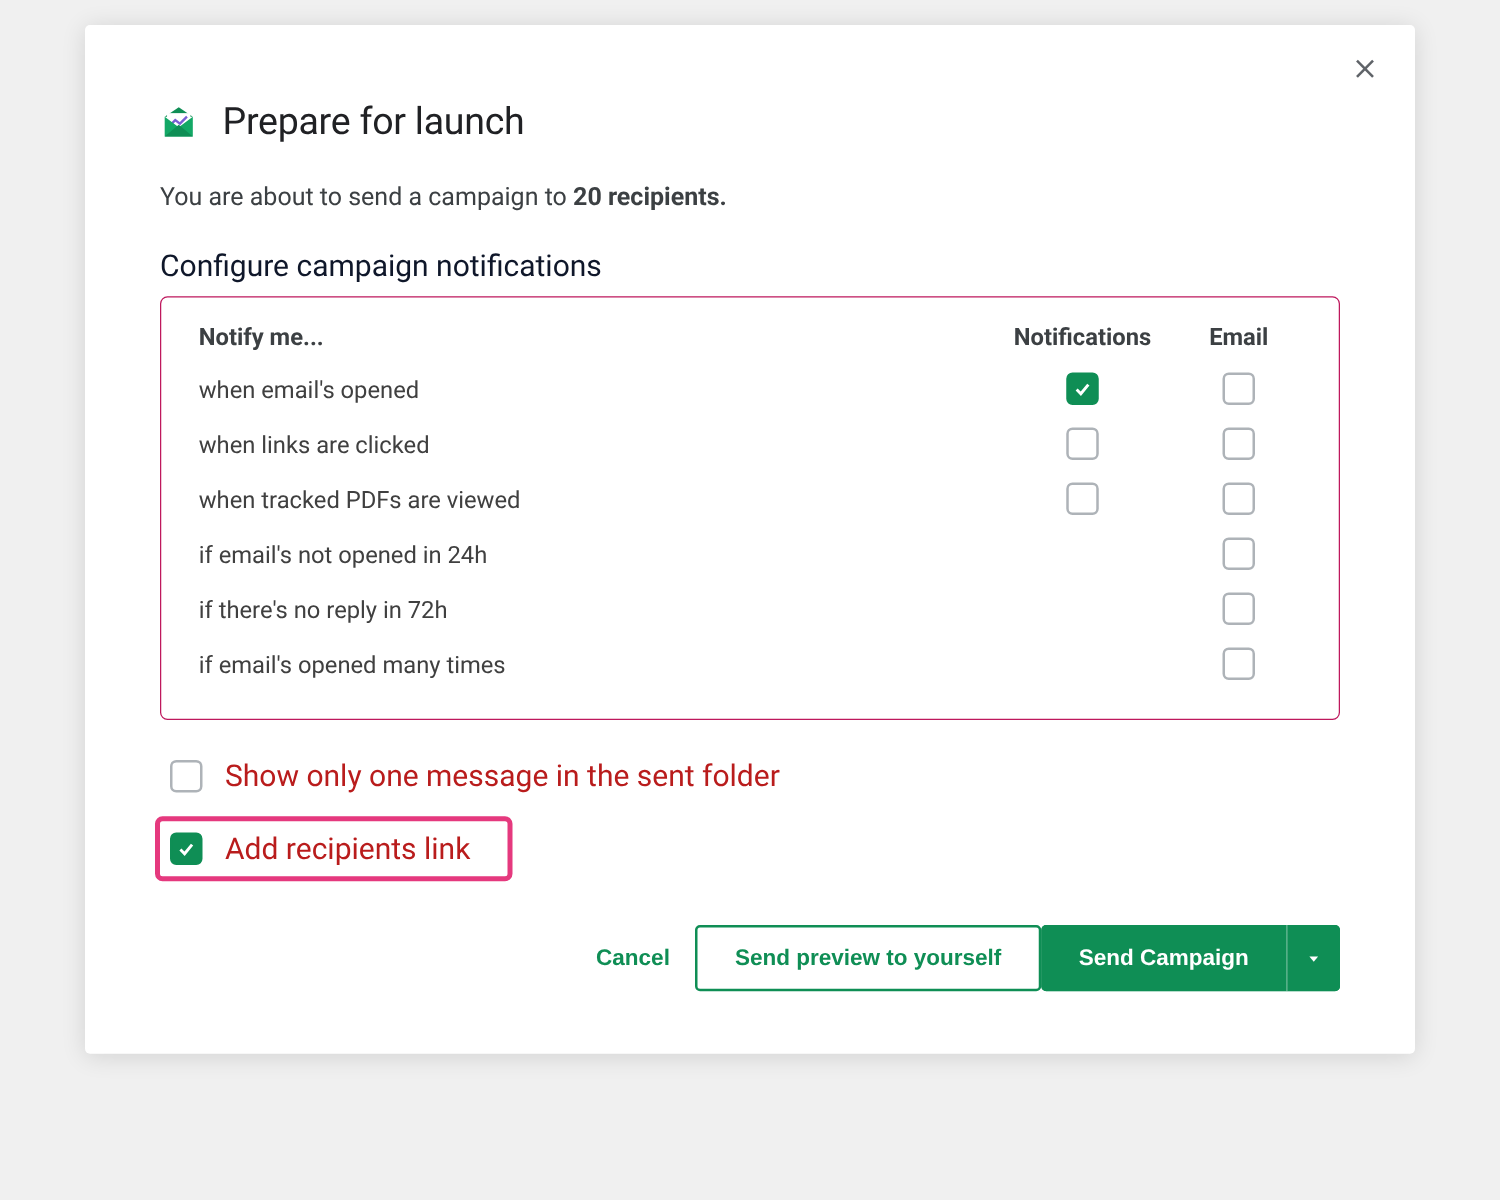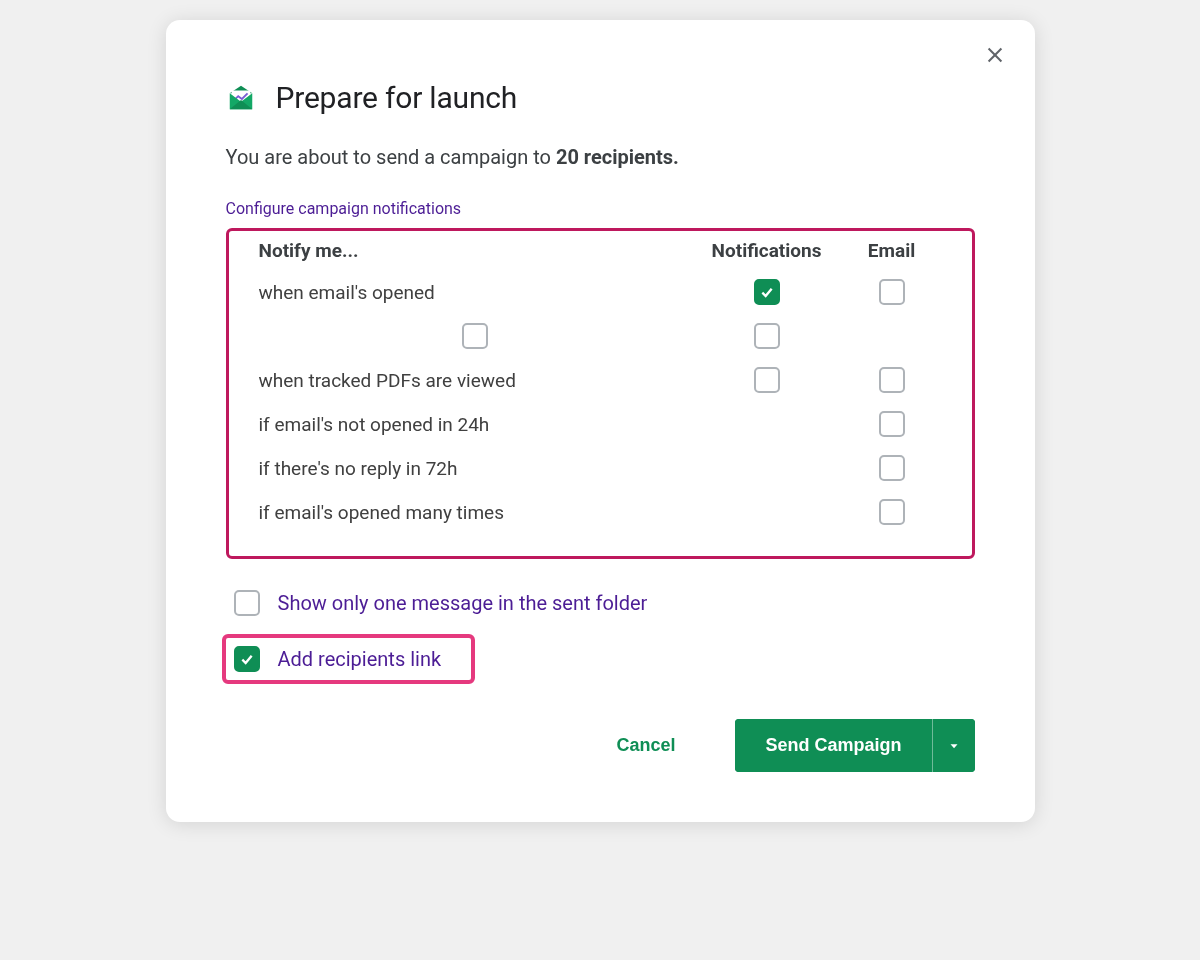--- a/index.html
+++ b/index.html
@@ -12,23 +12,23 @@
       background: #f0f0f0;
       display: flex;
       justify-content: center;
       align-items: flex-start;
       padding: 20px;
       width: 1200px;
       height: 960px;
     }
     .modal {
       background: #fff;
-      width: 869px;
+      width: 1064px;
       padding: 30px 60px 50px 60px;
-      border-radius: 14px;
+      border-radius: 4px;
       box-shadow: 0 2px 20px rgba(0,0,0,0.12);
       position: relative;
     }
     .close-btn {
       position: absolute;
       top: 20px;
       right: 25px;
       width: 30px;
       height: 30px;
       cursor: pointer;
@@ -62,29 +62,29 @@
       font-size: 20px;
       color: #3c4043;
       margin-bottom: 30px;
       font-weight: 400;
       margin-top: 12px;
     }
     .subtitle .bold {
       font-weight: 700;
     }
     .section-label {
-      font-size: 16px;
-      color: #4c1d95;
+      font-size: 24px;
+      color: #0f172a;
       margin-bottom: 10px;
       font-weight: 400;
     }
     .panel {
-      border: 3px solid #be185d;
+      border: 1px solid #be185d;
       border-radius: 6px;
-      padding: 8px 30px 22px 30px;
+      padding: 20px 30px 22px 30px;
       margin-bottom: 25px;
     }
     .table-head {
       display: grid;
       grid-template-columns: 1fr 150px 100px;
       align-items: center;
       margin-bottom: 8px;
     }
     .th {
       font-weight: 700;
@@ -132,36 +132,35 @@
       display: flex;
       align-items: center;
       margin-bottom: 12px;
       padding: 6px 8px;
     }
     .opt-row .checkbox {
       margin-right: 18px;
       flex-shrink: 0;
     }
     .opt-label {
-      font-size: 20px;
-      color: #4c1d95;
+      font-size: 24px;
+      color: #b91c1c;
     }
     .highlighted {
       border: 4px solid #e5397e;
       border-radius: 6px;
       display: inline-flex;
       padding: 8px 30px 8px 8px;
       margin-left: -4px;
       margin-bottom: 25px;
     }
     .actions {
       display: flex;
       justify-content: flex-end;
       align-items: center;
-      gap: 40px;
       margin-top: 10px;
     }
     .btn-cancel {
       background: none;
       border: none;
       color: #0f8e55;
       font-weight: 700;
       font-size: 18px;
       cursor: pointer;
       padding: 10px 20px;
@@ -248,20 +247,21 @@
               <svg viewBox="0 0 24 24" fill="none" stroke-width="3.5">
                 <polyline points="5,13 10,18 19,7"></polyline>
               </svg>
             </span>
           </div>
           <div class="cb-cell">
             <span class="checkbox"></span>
           </div>
         </div>
         <div class="row">
+          <div class="row-label">when links are clicked</div>
           <div class="cb-cell">
             <span class="checkbox"></span>
           </div>
           <div class="cb-cell">
             <span class="checkbox"></span>
           </div>
         </div>
         <div class="row">
           <div class="row-label">when tracked PDFs are viewed</div>
           <div class="cb-cell">
@@ -308,20 +308,21 @@
         <svg viewBox="0 0 24 24" fill="none" stroke-width="3.5">
             <polyline points="5,13 10,18 19,7"></polyline>
           </svg>
       </span>
       <span class="opt-label">Add recipients link</span>
     </div>
   </div>
 
   <div class="actions">
     <button class="btn-cancel">Cancel</button>
+    <button class="btn-outline">Send preview to yourself</button>
     <div class="split-btn">
       <button class="btn-primary">Send Campaign</button>
       <button class="btn-dropdown">
         <svg viewBox="0 0 24 24" fill="#fff">
             <polygon points="6,9 18,9 12,16"></polygon>
           </svg>
       </button>
     </div>
   </div>
 

